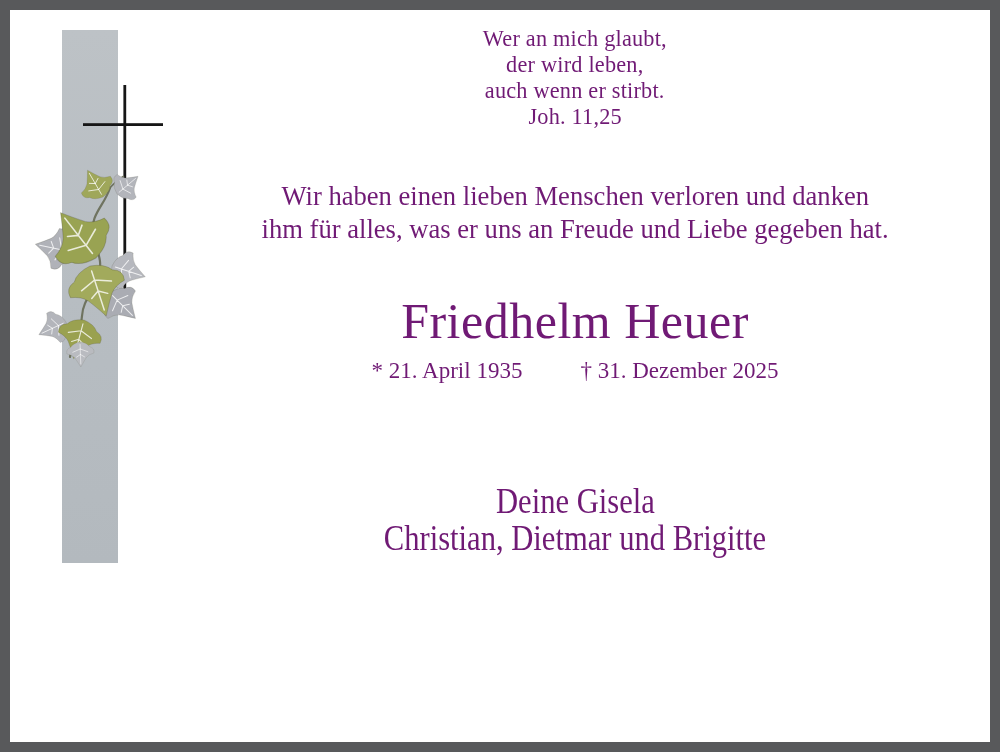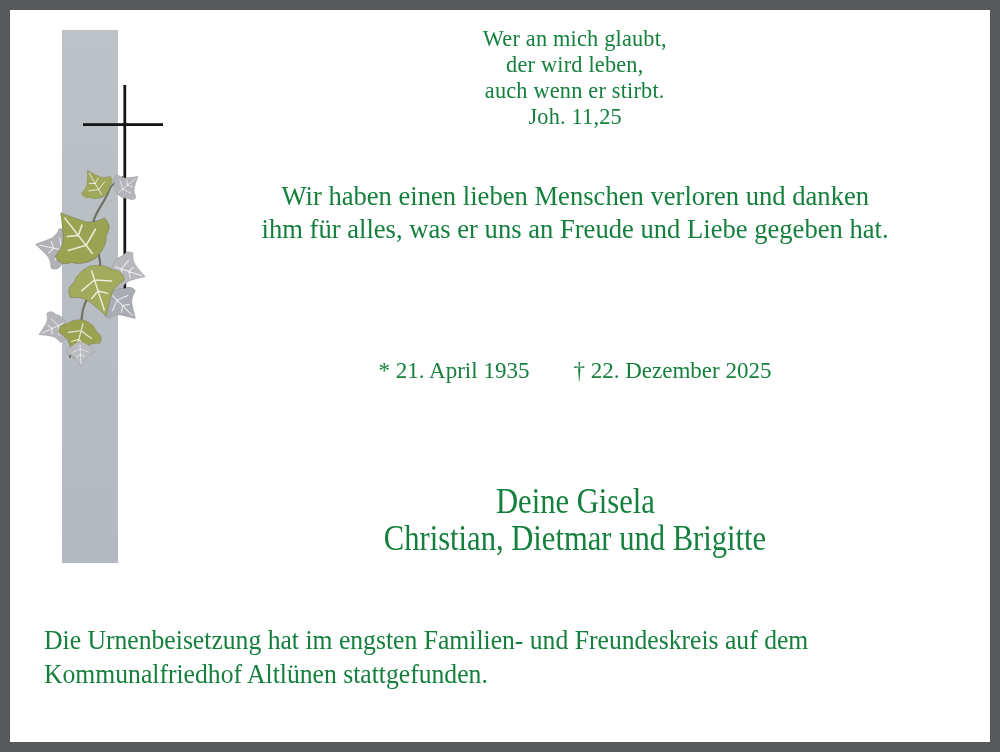--- a/index.html
+++ b/index.html
@@ -1,39 +1,39 @@
 <!DOCTYPE html>
 <html lang="de"><head>
 <meta charset="utf-8">
 <style>
   html,body{margin:0;padding:0;background:#ffffff;}
   .page{
     position:relative;
     width:1000px;height:752px;
     background:#ffffff;
     font-family:"Liberation Serif","DejaVu Serif",serif;
-    color:#15803d;
+    color:#701a75;
     overflow:hidden;
   }
   .frame{
     position:absolute;inset:0;
     border:10px solid #58595b;
     pointer-events:none;
   }
   .decoration{position:absolute;left:0;top:0;width:210px;height:620px;}
   .content{position:absolute;left:160px;width:830px;text-align:center;}
   .line{display:inline-block;white-space:nowrap;}
 
   .scripture{top:26px;font-size:23px;line-height:26px;letter-spacing:.2px;}
   .scripture .line{transform:scaleX(.97);transform-origin:center;}
   .tribute{top:179px;font-size:28px;line-height:33px;text-align:center;}
   .tribute .line{transform:scaleX(.95);transform-origin:center;}
   .deceased-name{top:296px;font-size:50px;line-height:50px;letter-spacing:.5px;}
   .life-dates{top:359px;font-size:23px;line-height:23px;}
-  .life-dates .date{display:inline-block;margin:0 22px;}
+  .life-dates .date{display:inline-block;margin:0 29px;}
   .farewell-heading{top:441px;font-size:29px;line-height:29px;}
   .farewell-heading .line{transform:scaleX(.9);transform-origin:center;}
   .mourners{top:483px;font-size:36px;line-height:37px;font-family:Liberation Serif, serif;}
   .mourners .line{transform:scaleX(.85);transform-origin:center;}
   .announcement{position:absolute;left:44px;top:623px;width:920px;
     font-size:27px;line-height:34px;text-align:left;}
   .announcement .line{transform:scaleX(.95);transform-origin:left center;display:block;}
   .vein{stroke:#ffffff;stroke-width:1.4;fill:none;opacity:.78;stroke-linecap:round;}
   .leafmain{stroke:rgba(70,70,45,.28);stroke-width:.8;}
 </style>
@@ -84,30 +84,27 @@
     <span class="line">der wird leben,</span><br>
     <span class="line">auch wenn er stirbt.</span><br>
     <span class="line">Joh. 11,25</span>
   </div>
 
   <div class="content tribute">
     <span class="line">Wir haben einen lieben Menschen verloren und danken</span><br>
     <span class="line">ihm für alles, was er uns an Freude und Liebe gegeben hat.</span>
   </div>
 
+  <div class="content deceased-name">Friedhelm Heuer</div>
 
   <div class="content life-dates">
-    <span class="date">* 21. April 1935</span><span class="date">† 22. Dezember 2025</span>
+    <span class="date">* 21. April 1935</span><span class="date">† 31. Dezember 2025</span>
   </div>
 
 
   <div class="content mourners">
     <span class="line">Deine Gisela</span><br>
     <span class="line">Christian, Dietmar und Brigitte</span>
   </div>
 
-  <div class="announcement">
-    <span class="line">Die Urnenbeisetzung hat im engsten Familien- und Freundeskreis auf dem</span>
-    <span class="line">Kommunalfriedhof Altlünen stattgefunden.</span>
-  </div>
 
   <div class="frame"></div>
 </div>
 
 </body></html>

